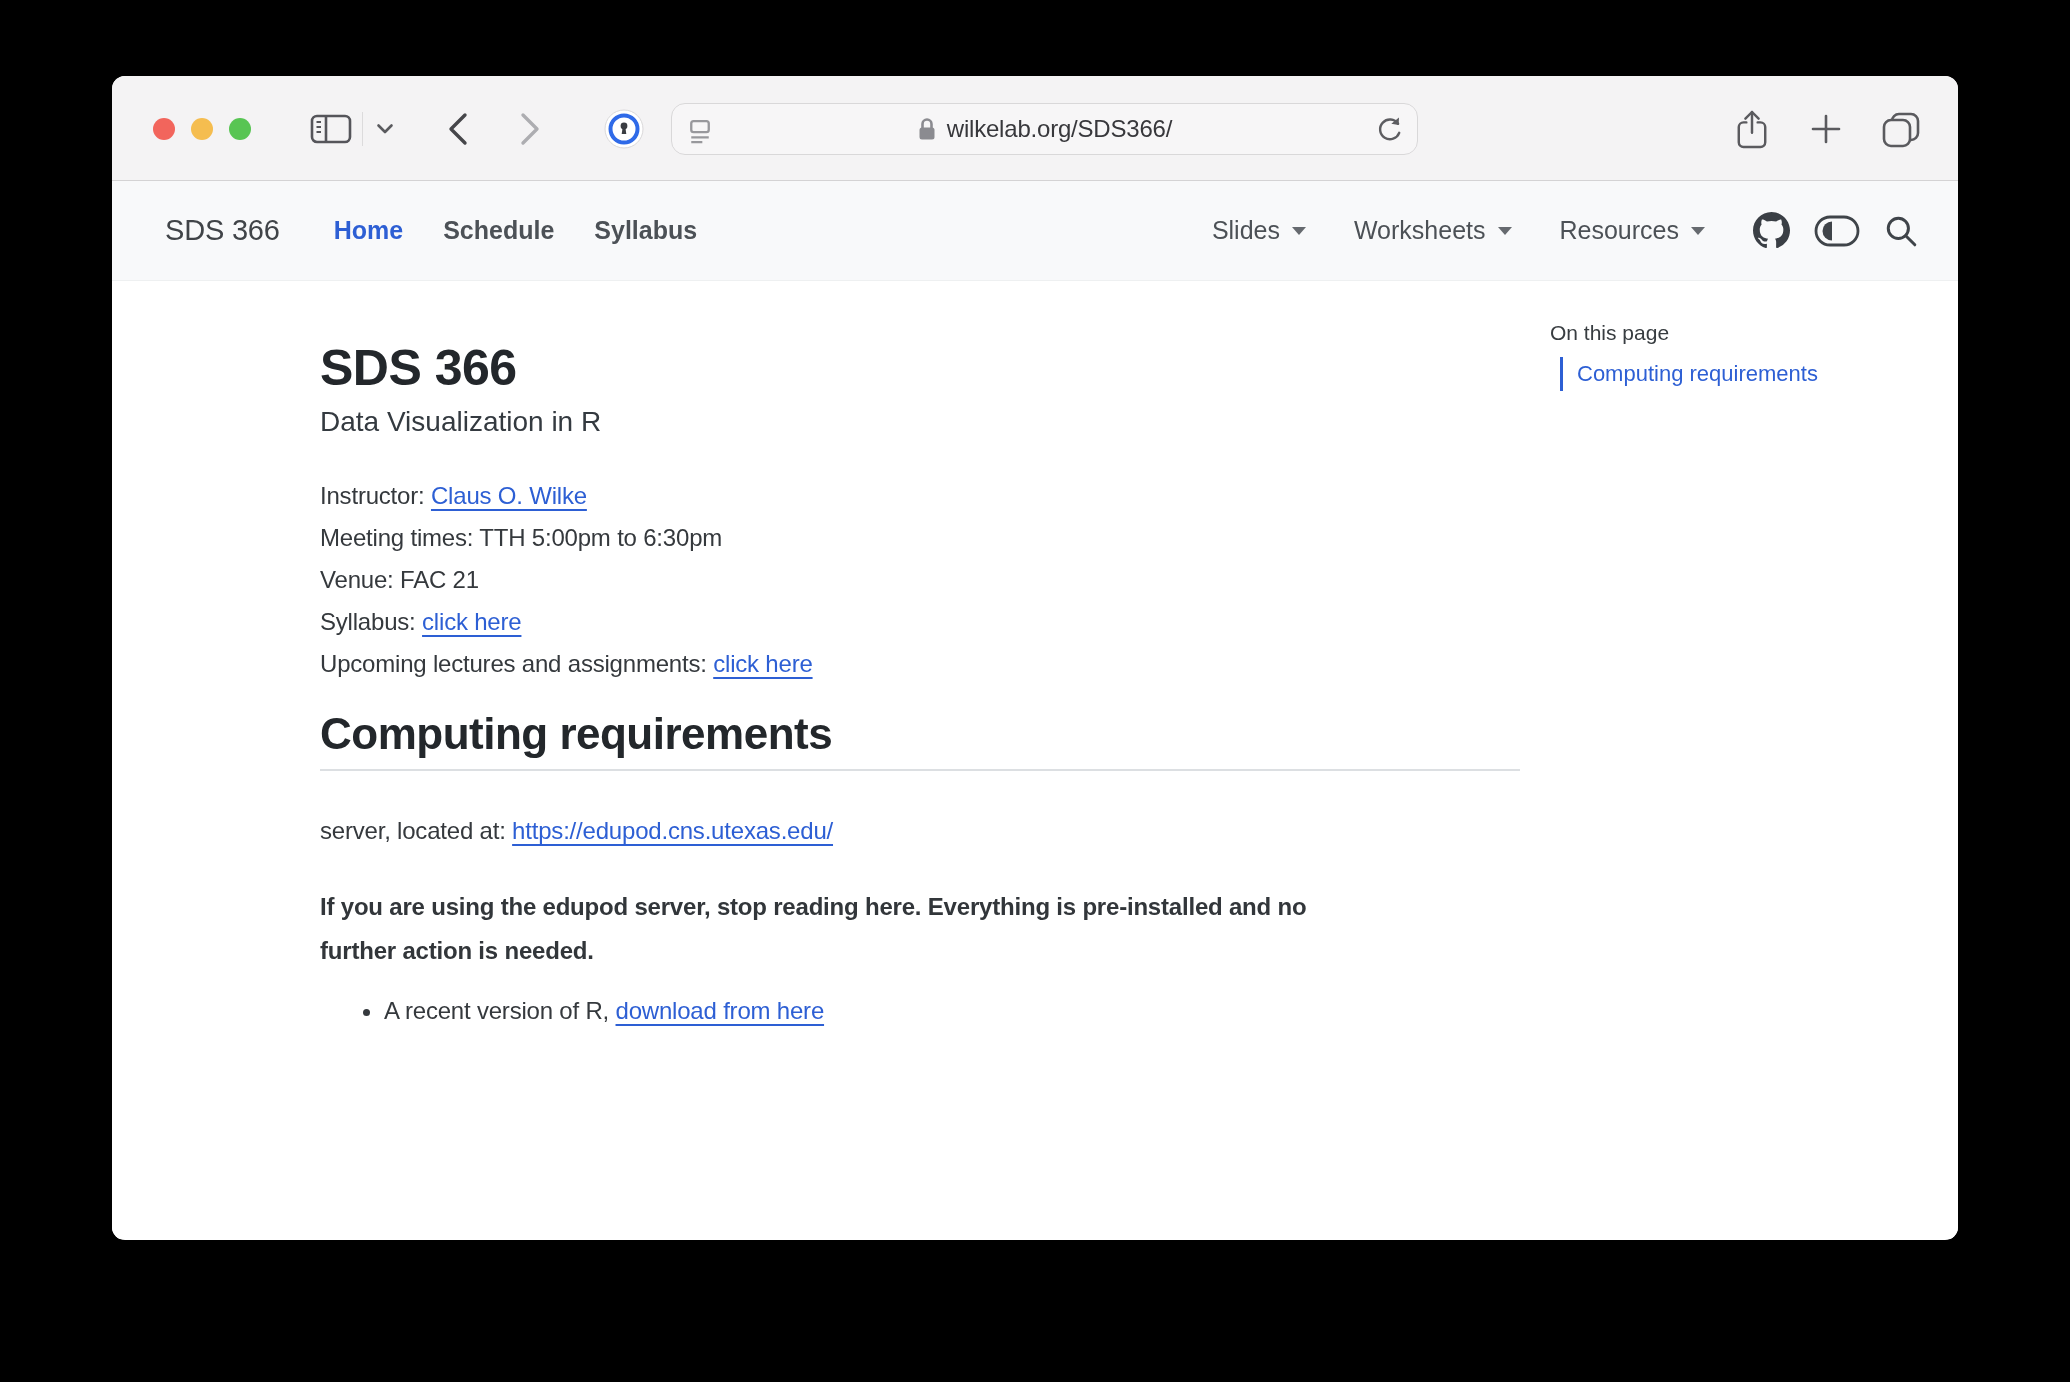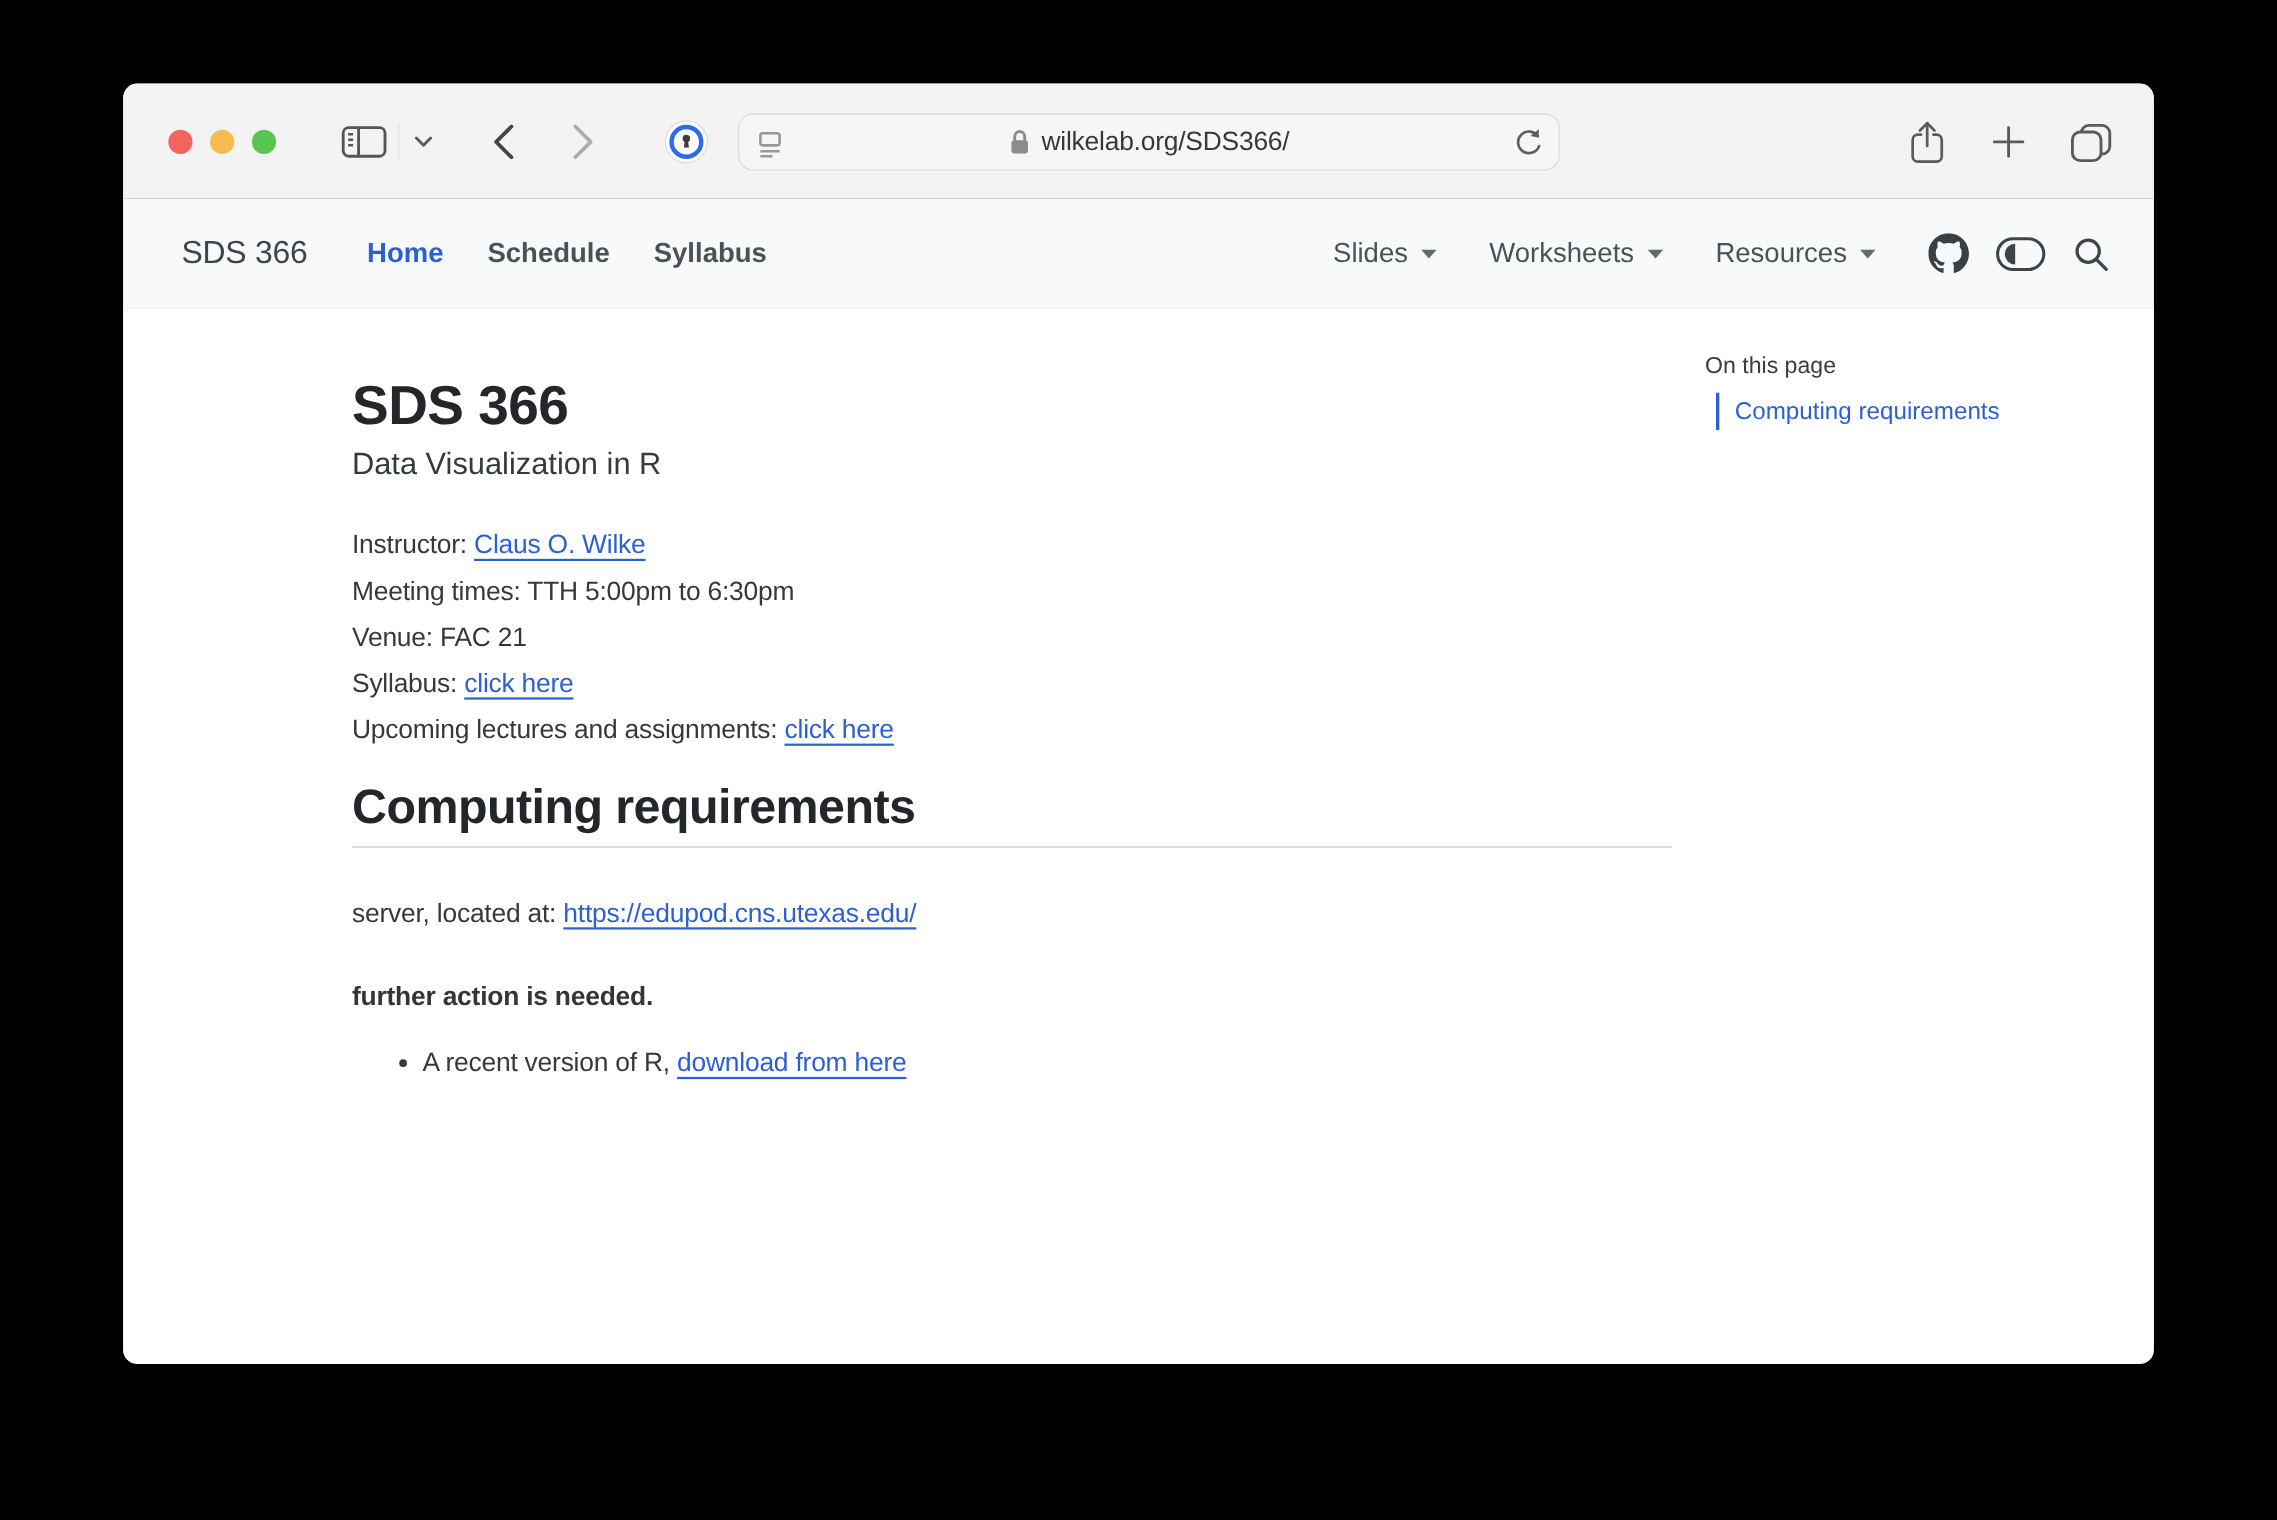--- a/index.html
+++ b/index.html
@@ -247,20 +247,21 @@
           <span class="line"><span>Upcoming lectures and assignments: </span><a class="content-link" href="#">click here</a></span>
         </p>
 
         <h2 class="section" id="computing">Computing requirements</h2>
 
         <p class="body-p after-h2">
           <span class="line"><span>server, located at: </span><a class="content-link" href="#">https://edupod.cns.utexas.edu/</a></span>
         </p>
 
         <p class="body-p bold-p">
+          <span class="line">If you are using the edupod server, stop reading here. Everything is pre-installed and no</span>
           <span class="line">further action is needed.</span>
         </p>
 
 
         <ul class="req-list">
           <li><span>A recent version of R, </span><a class="content-link" href="#">download from here</a></li>
         </ul>
       </div>
 
       <aside class="toc">

